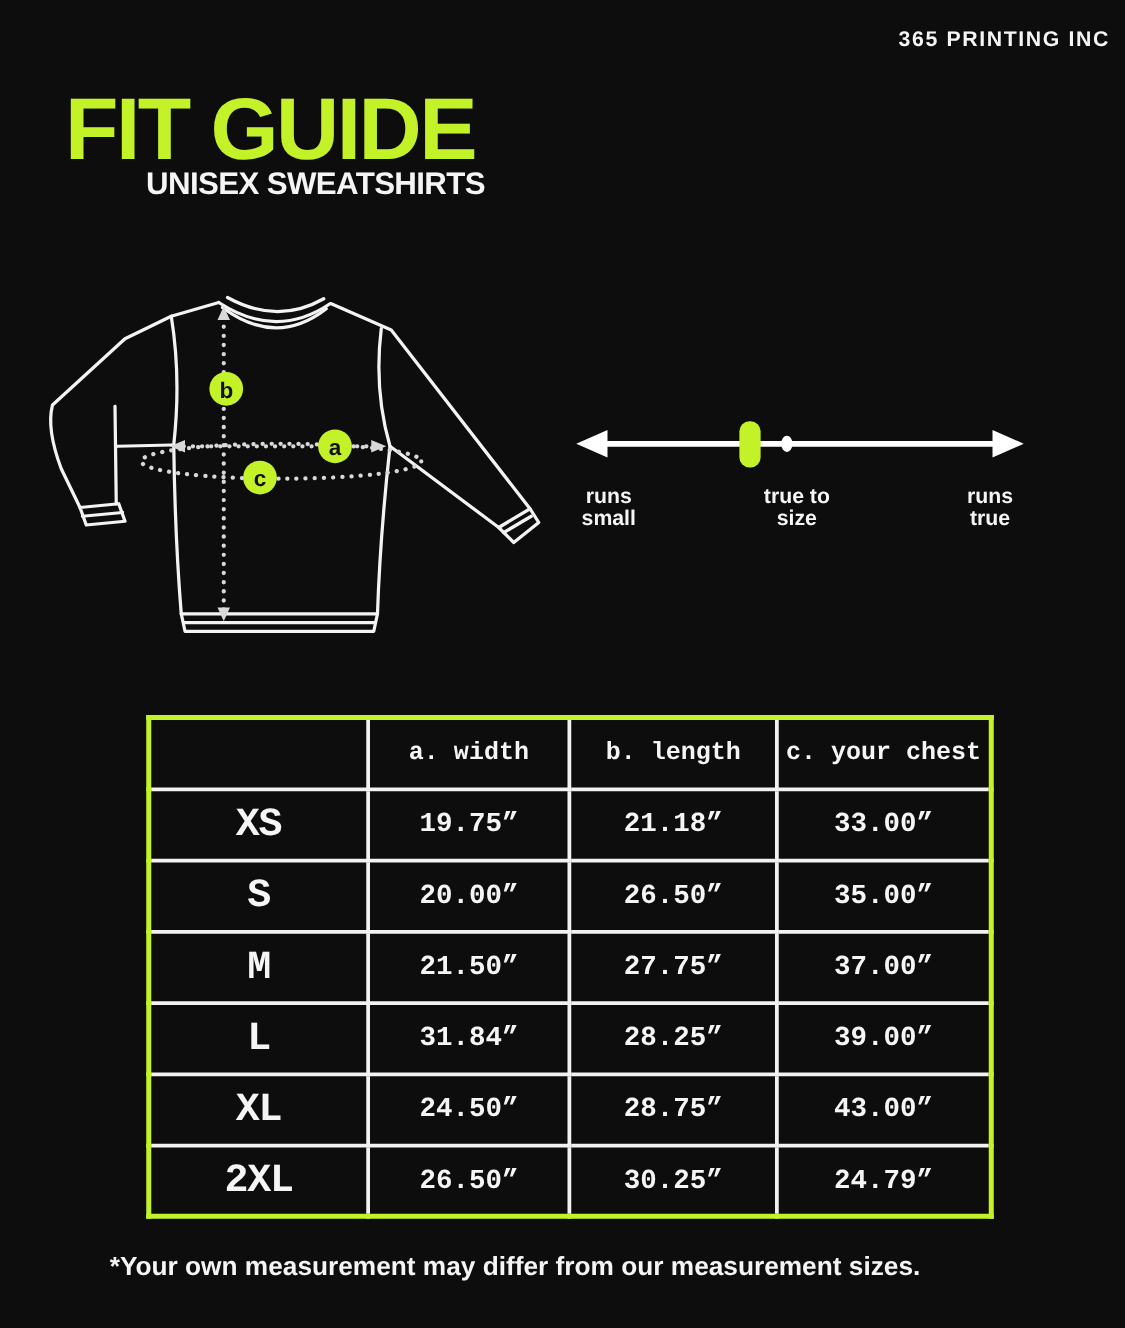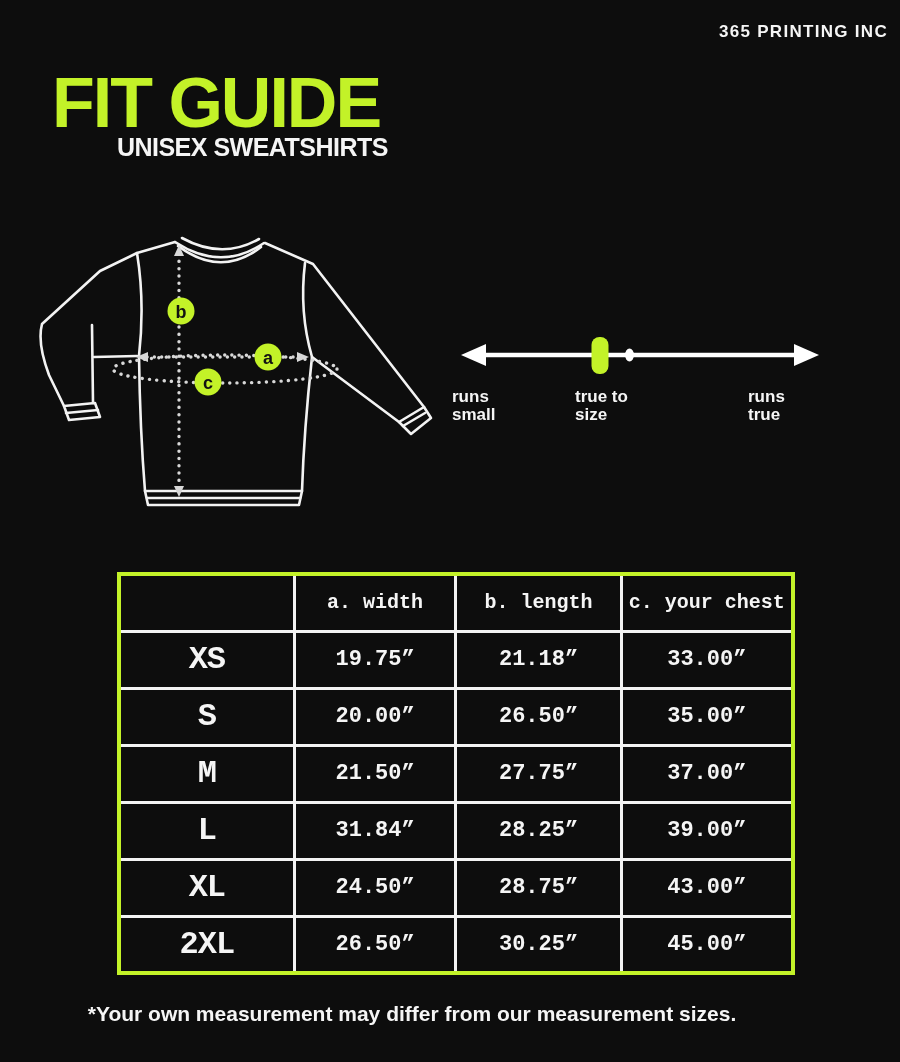--- a/index.html
+++ b/index.html
@@ -39,21 +39,21 @@
   .dashed{stroke:#d8d8d8;stroke-width:3.4;fill:none;stroke-linecap:round;stroke-dasharray:0.1 7.2;}
   .arrowfill{fill:#d8d8d8;stroke:none;}
   .accent-fill{fill:var(--accent);stroke:none;}
   .marker-letter{
     font-family:"Liberation Sans", sans-serif;font-weight:bold;
     font-size:18px;fill:#121212;text-anchor:middle;
   }
 
   .scale-svg{position:absolute;left:455px;top:330px;width:370px;height:52px;}
   .scale-label{
-    position:absolute;font-size:17px;line-height:1.08;color:var(--text);
+    position:absolute;font-size:17px;line-height:1.08;text-align:center;color:var(--text);
   }
   .scale-label span{display:block;}
   #lbl-small{left:452px;top:388px;width:70px;}
   #lbl-true{left:575px;top:388px;width:125px;}
   #lbl-large{left:748px;top:388px;width:88px;}
 
   .size-table{
     position:absolute;left:117px;top:572px;width:678px;
     border-collapse:collapse;table-layout:fixed;
     border:4px solid var(--accent);
@@ -192,20 +192,20 @@
     <tr>
       <td class="size-cell">XL</td>
       <td class="val-cell">24.50”</td>
       <td class="val-cell">28.75”</td>
       <td class="val-cell">43.00”</td>
     </tr>
     <tr>
       <td class="size-cell">2XL</td>
       <td class="val-cell">26.50”</td>
       <td class="val-cell">30.25”</td>
-      <td class="val-cell">45.00”</td>
+      <td class="val-cell">24.79”</td>
     </tr>
   </tbody>
     </table>
 
   <div class="footnote">*Your own measurement may differ from our measurement sizes.</div>
 
 </div>
 
 </body></html>

